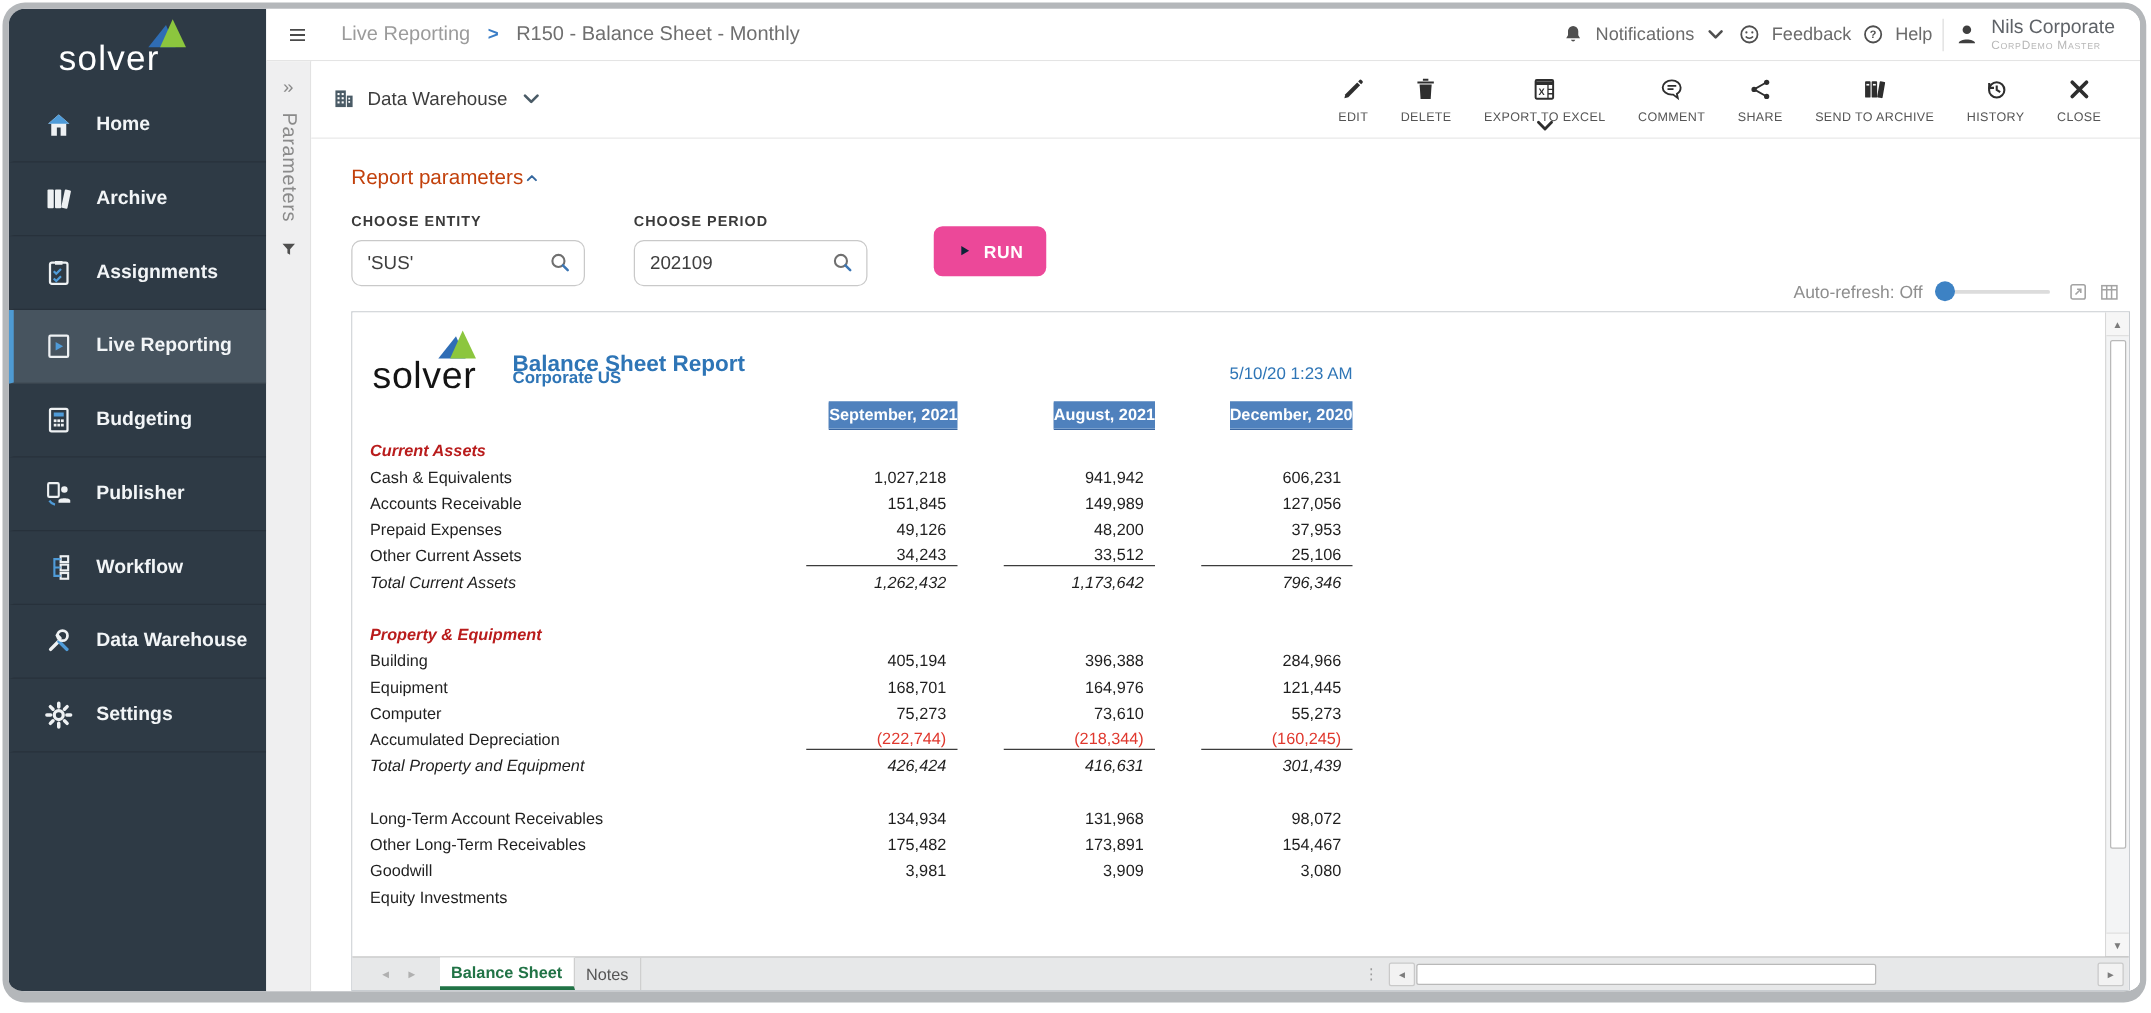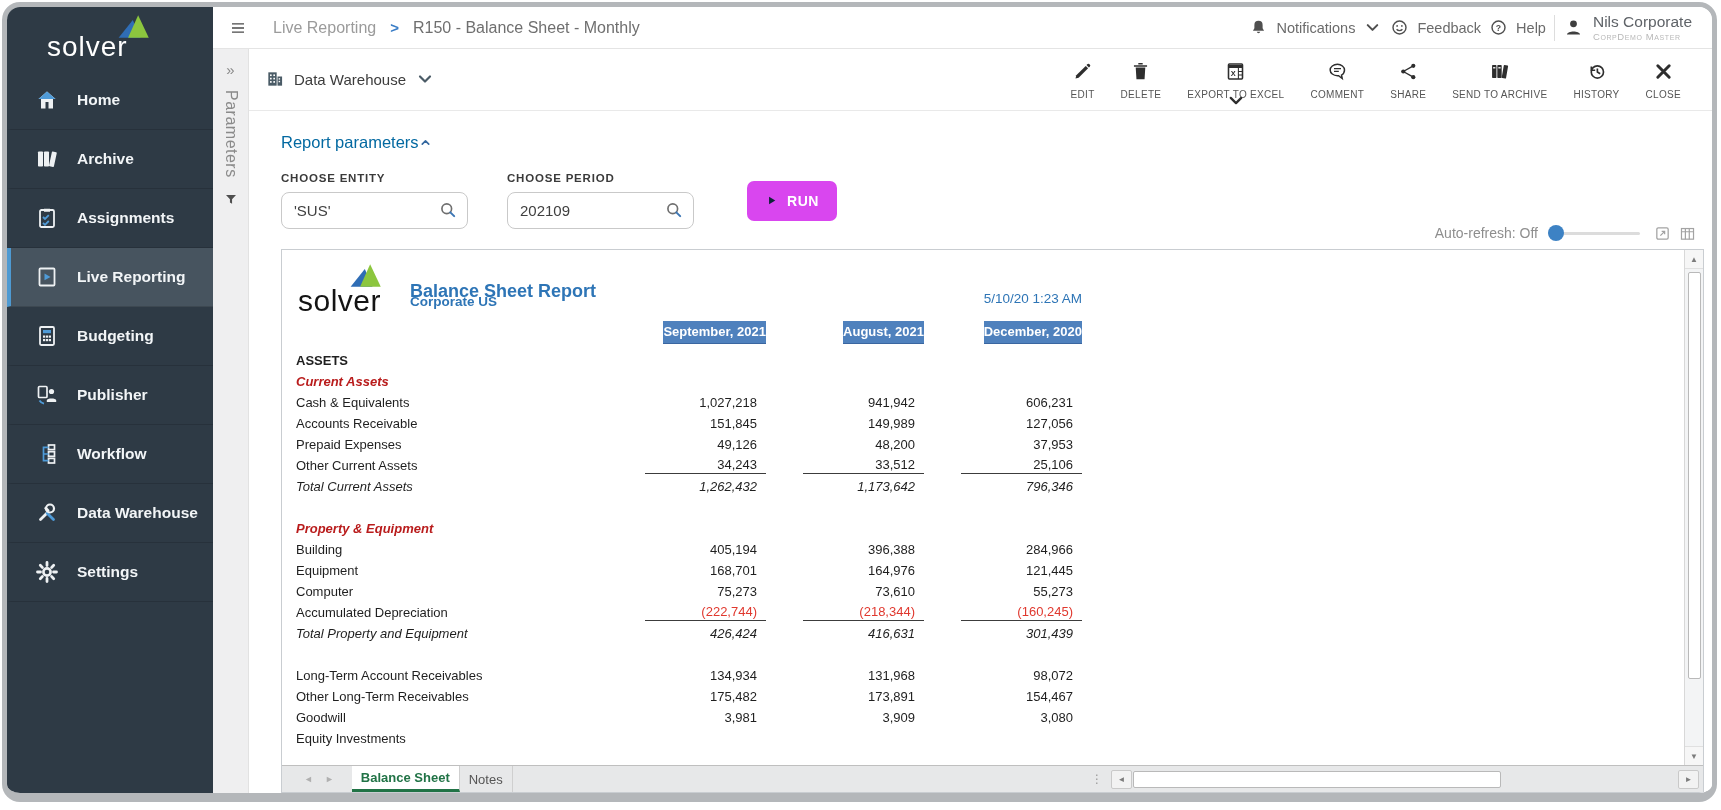--- a/index.html
+++ b/index.html
@@ -47,28 +47,28 @@
   .toolbar{height:62px;display:flex;align-items:flex-start;padding:12px 18px 0 16px;border-bottom:1px solid #e9e9e9;flex-shrink:0;}
   .source{display:flex;align-items:center;gap:9px;font-size:15px;color:#3c3c3c;cursor:pointer;margin-top:8px;}
   .source .ic{width:20px;height:20px;color:#4a5b66;}
   .actions{margin-left:auto;display:flex;}
   .tool-btn{display:flex;flex-direction:column;align-items:center;gap:7px;padding:0 13px;position:relative;cursor:pointer;background:none;border:none;font-family:inherit;}
   .tool-btn .ic{width:21px;height:21px;color:#2e2e2e;}
   .tool-btn .tlbl{font-size:10px;color:#555;letter-spacing:.3px;white-space:nowrap;}
   .tool-caret{position:absolute;bottom:-11px;left:50%;transform:translateX(-50%);width:11px;height:11px;color:#333;}
 
   .params{padding:22px 0 0 32px;flex-shrink:0;}
-  .pp-head{display:inline-flex;align-items:center;font-size:16.5px;color:#0369a1;cursor:pointer;}
+  .pp-head{display:inline-flex;align-items:center;font-size:16.5px;color:#c2410c;cursor:pointer;}
   .pp-head .ic{width:13px;height:13px;color:#35689f;}
   .fields{display:flex;align-items:center;gap:39px;margin-top:20px;}
   .field label{display:block;font-size:11.5px;font-weight:bold;color:#3a3a3a;letter-spacing:.8px;margin-bottom:8px;}
   .inputwrap{position:relative;width:187px;}
   .inputwrap input{width:100%;height:37px;border:1px solid #c9c9c9;border-radius:8px;padding:0 38px 0 12px;font-size:15px;color:#3f3f3f;font-family:inherit;outline:none;background:#fff;}
   .inputwrap .ic{position:absolute;right:10px;top:8px;width:20px;height:20px;cursor:pointer;}
-  .run-btn{margin-left:14px;width:90px;height:40px;background:#d946ef;border:none;border-radius:7px;color:#fff;font-weight:bold;font-size:14px;display:flex;align-items:center;justify-content:center;gap:9px;cursor:pointer;letter-spacing:.5px;font-family:inherit;}
+  .run-btn{margin-left:14px;width:90px;height:40px;background:#ec4899;border:none;border-radius:7px;color:#fff;font-weight:bold;font-size:14px;display:flex;align-items:center;justify-content:center;gap:9px;cursor:pointer;letter-spacing:.5px;font-family:inherit;}
   .run-btn .ic{width:13px;height:13px;color:#0e2438;}
 
   .refresh-row{display:flex;justify-content:flex-end;align-items:center;gap:10px;padding:0 16px 0 0;height:24px;margin-top:-8px;flex-shrink:0;}
   .refresh-label{font-size:14px;color:#8e8e8e;}
   .slider{position:relative;width:92px;height:16px;display:flex;align-items:center;cursor:pointer;}
   .slider .track{width:100%;height:3px;background:#dcdcdc;border-radius:2px;}
   .slider .knob{position:absolute;left:0;top:0;width:16px;height:16px;border-radius:50%;background:#3d82c4;}
   .refresh-icons{display:flex;align-items:center;gap:8px;margin-left:4px;}
   .refresh-icons .ic{width:17px;height:17px;color:#a3a3a3;cursor:pointer;}
 
@@ -520,26 +520,20 @@
                 <span class="rsub">Corporate US</span>
                 <span class="rstamp">5/10/20 1:23 AM</span>
               </div>
               <div class="grid header-row">
                 <div class="cell"></div>
                 <div class="cell num"><span class="colbox">September, 2021</span></div>
                 <div class="cell num"><span class="colbox">August, 2021</span></div>
                 <div class="cell num"><span class="colbox">December, 2020</span></div>
               </div>
               <div id="sheet-rows">
-                  <div class="grid srow section">
-                    <div class="cell lab">ASSETS</div>
-                    <div class="cell num"><span class="val"></span></div>
-                    <div class="cell num"><span class="val"></span></div>
-                    <div class="cell num"><span class="val"></span></div>
-                  </div>
                   <div class="grid srow group">
                     <div class="cell lab">Current Assets</div>
                     <div class="cell num"><span class="val"></span></div>
                     <div class="cell num"><span class="val"></span></div>
                     <div class="cell num"><span class="val"></span></div>
                   </div>
                   <div class="grid srow normal">
                     <div class="cell lab">Cash &amp; Equivalents</div>
                     <div class="cell num"><span class="val">1,027,218</span></div>
                     <div class="cell num"><span class="val">941,942</span></div>

